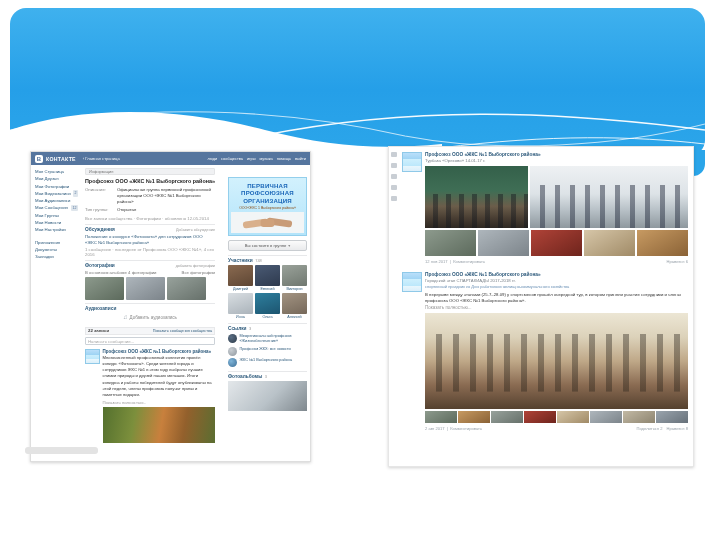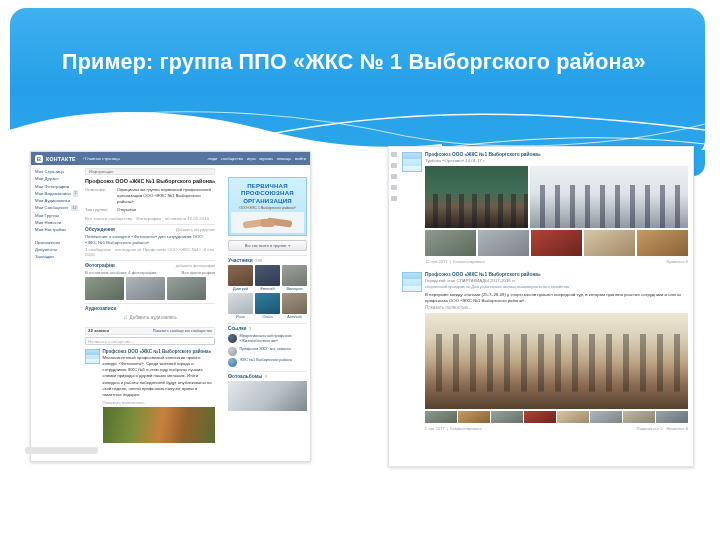--- a/index.html
+++ b/index.html
@@ -130,21 +130,20 @@
     <svg class="hdr-waves" viewBox="0 0 695 62" preserveAspectRatio="none">
       <path d="M0,62 L0,36 C70,12 165,12 255,36 C320,53 370,56 432,50 L432,62 Z" fill="#ffffff"></path>
       <path d="M250,42 C400,12 540,16 695,36" stroke="rgba(255,255,255,.95)" fill="none" stroke-width="1.6"></path>
       <path d="M0,36 C130,8 270,14 395,42 C490,60 610,52 695,30" stroke="rgba(255,255,255,.7)" fill="none" stroke-width="1.2"></path>
       <path d="M430,54 C540,40 625,42 695,50" stroke="rgba(255,255,255,.85)" fill="none" stroke-width="1"></path>
     </svg>
   </div>
   <div class="blue-tab"></div>
   <div class="blue-tab-notch"></div>
 
-  <div class="title">Пример: группа ППО «ЖКС № 1 Выборгского района»</div>
 
   <div class="vk vk1">
 
     <div class="nav">
       <div class="logo-badge">В</div>
       <div class="logo-text">КОНТАКТЕ</div>
       <div class="nav-back">‹ Главная страница</div>
       <div class="nav-links">
         <span>люди</span>
         <span>сообщества</span>

